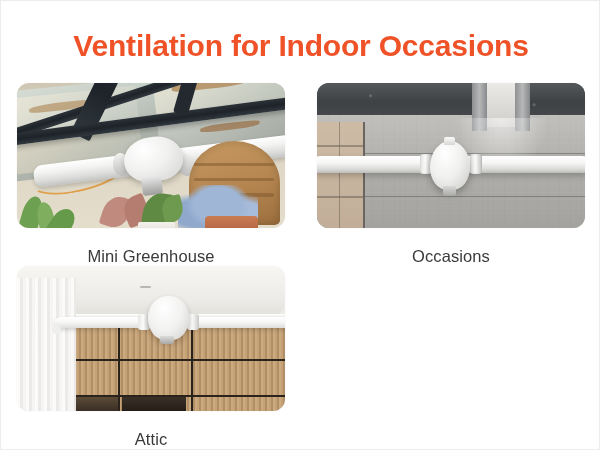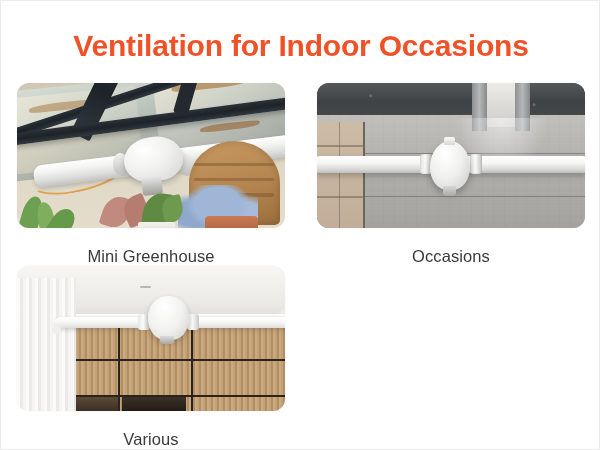--- a/index.html
+++ b/index.html
@@ -705,18 +705,18 @@
         </div>
         <div class="in-ceiling-edge"></div>
         <div class="in-curtain"></div>
         <div class="in-duct"></div>
         <div class="in-rodend"></div>
         <div class="in-collar in-collar-l"></div>
         <div class="in-collar in-collar-r"></div>
         <div class="in-fanbody"></div>
         <div class="in-fanbase"></div>
       </div>
-      <div class="tile-caption">Various</div>
+      <div class="tile-caption">Attic</div>
     </div>
 
 
   </div>
 </div>
 
 </body></html>

